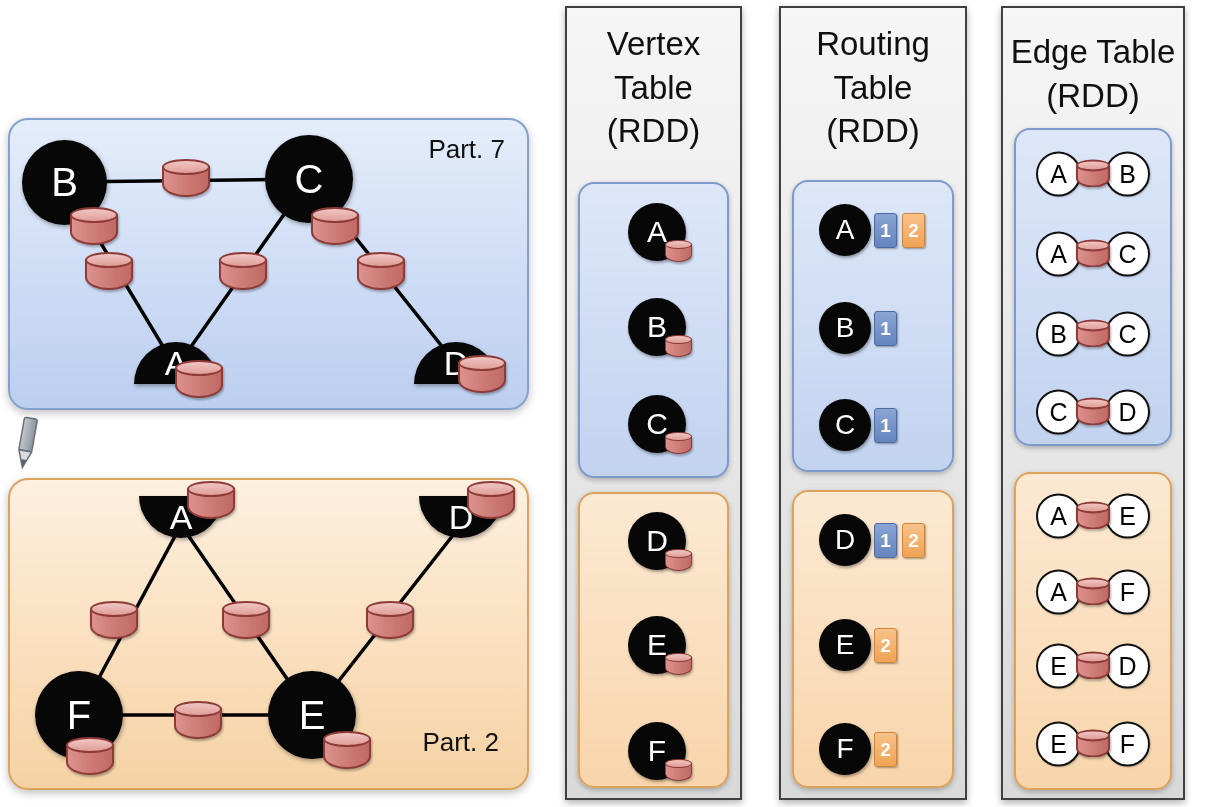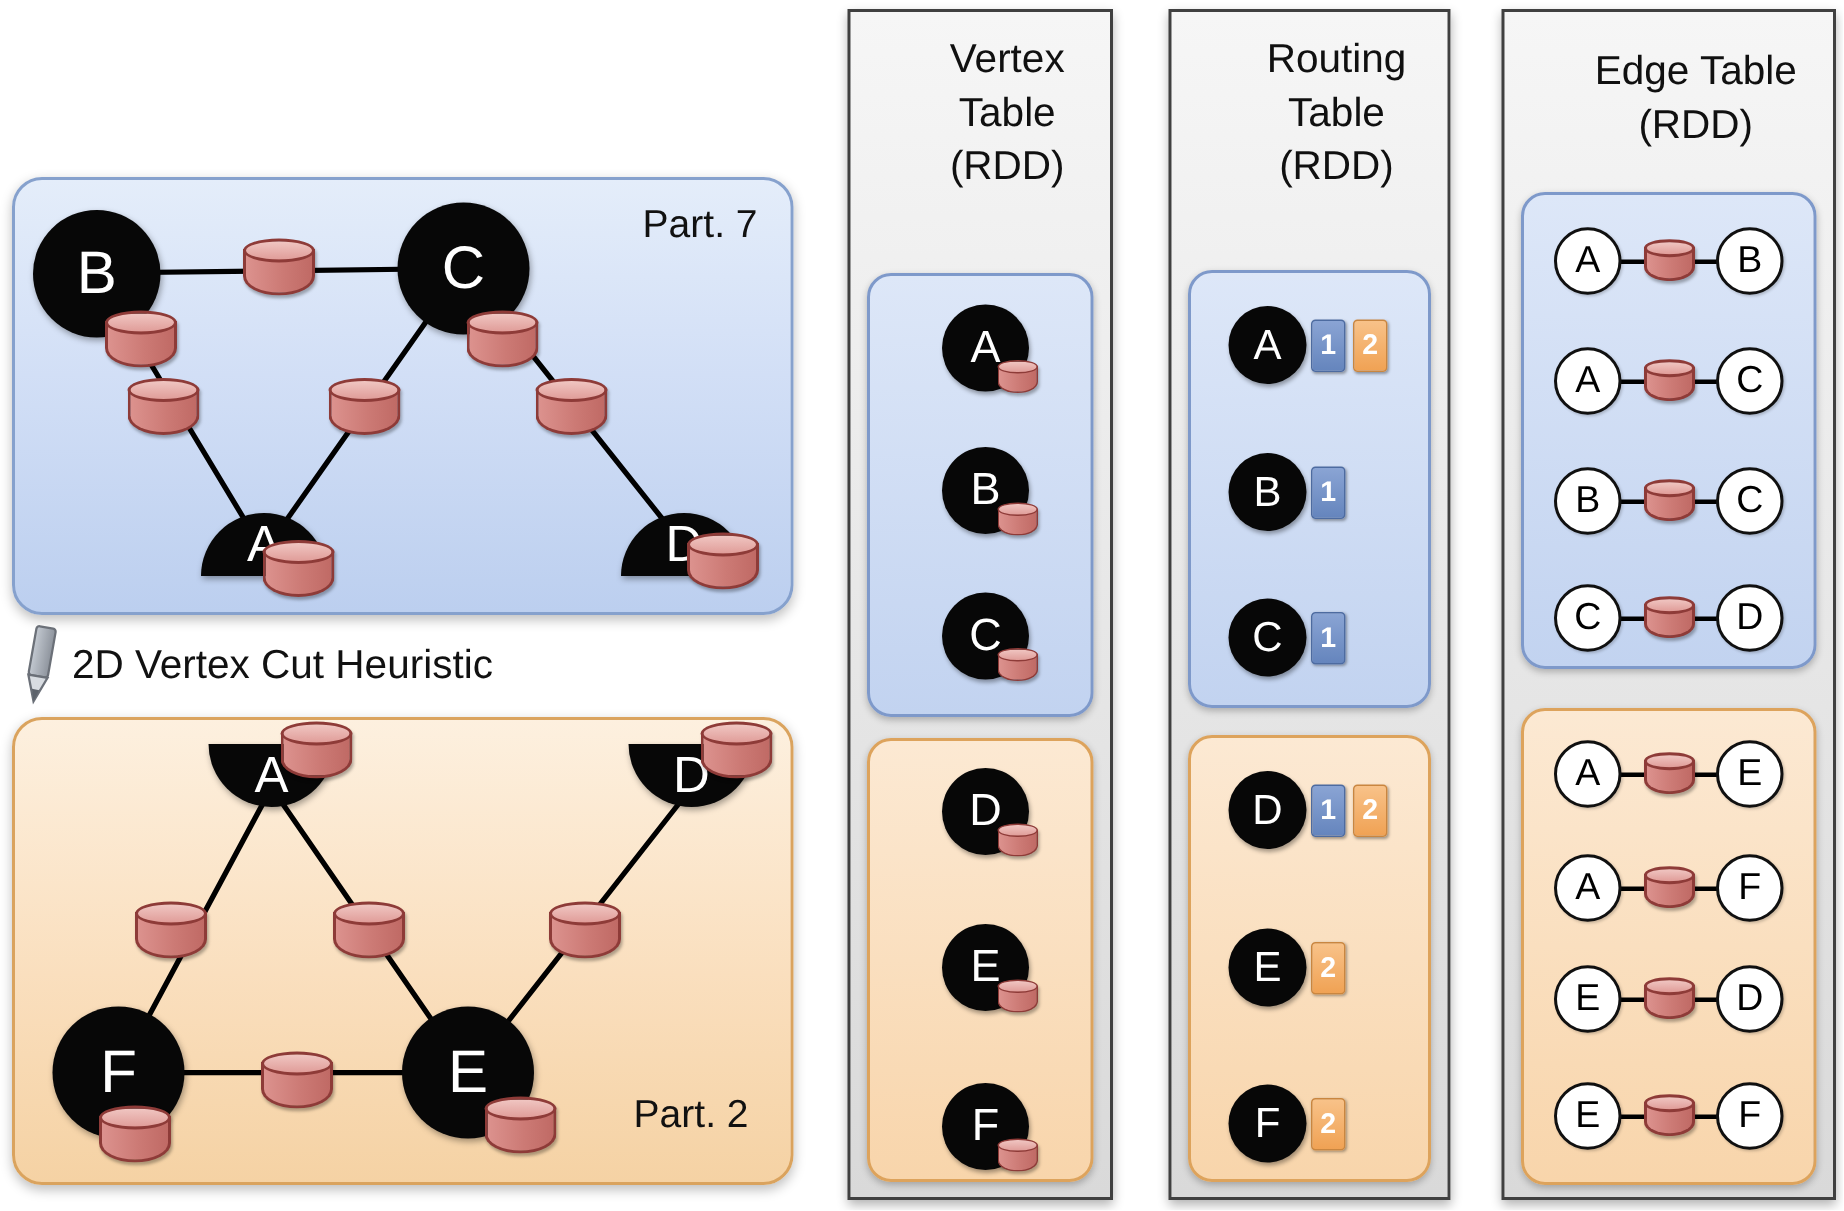--- a/index.html
+++ b/index.html
@@ -33,21 +33,21 @@
                  border:2px solid #8e3b38; border-radius:50%; z-index:1; }
   .cyl-lg { width:48px; height:38px; }
   .cyl-md { width:34px; height:28px; }
   .cyl-sm { width:27px; height:22px; }
   .cyl-sm::before, .cyl-sm::after { border-width:1.5px; }
 
   
   .col { position:absolute; top:6px; height:794px; background:linear-gradient(180deg,#f6f6f6,#d9d9d9);
          border:2px solid #404040; box-shadow:0 3px 7px rgba(0,0,0,.3); }
   .col-title { position:absolute; top:14px; left:6px; right:6px; text-align:center;
-               font-size:27px; color:#101010; line-height:1.32;margin-left:36px; }
+               font-size:33px; color:#101010; line-height:1.32; }
   .inner { position:absolute; left:11px; right:11px; border-radius:16px; box-shadow:0 2px 5px rgba(0,0,0,.25); }
   .inner-blue { background:linear-gradient(180deg,#dde7f8,#c2d3f0); border:2px solid #7e99ca; }
   .inner-orange { background:linear-gradient(180deg,#fce9d3,#f8d5ab); border:2px solid #dda35c; }
 
   .vt-vertex { position:absolute; width:58px; height:58px; border-radius:50%; background:#070707; color:#fff;
                font-size:30px; display:flex; align-items:center; justify-content:center; z-index:2;
                box-shadow:1px 2px 3px rgba(0,0,0,.35); }
   .rt-vertex { position:absolute; width:52px; height:52px; border-radius:50%; background:#070707; color:#fff;
                font-size:28px; display:flex; align-items:center; justify-content:center; z-index:2;
                box-shadow:1px 2px 3px rgba(0,0,0,.35); }
@@ -105,21 +105,20 @@
         <stop offset="0" stop-color="#c3c9d1"></stop>
           <stop offset="1" stop-color="#8d939c"></stop>
       </linearGradient>
     </defs>
     <g transform="rotate(10 17 28)">
       <rect x="10" y="2" width="13" height="33" rx="2" fill="url(#pg)" stroke="#6b7078" stroke-width="1.5"></rect>
       <polygon points="10,35 23,35 16.5,52" fill="#d8dce1" stroke="#6b7078" stroke-width="1.5"></polygon>
       <polygon points="14,44 19,44 16.5,52" fill="#5d636b"></polygon>
     </g>
   </svg>
-  <div class="abs cut-label" style="left:48px; top:428px;">2D Vertex Cut Heuristic</div>
 
   <div class="part-box part2-box" style="left:8px; top:478px; width:521px; height:312px;">
     <svg class="edges" width="517" height="308" viewBox="0 0 517 308">
       <line x1="171" y1="45" x2="69" y2="235"></line>
       <line x1="171" y1="45" x2="302" y2="235"></line>
       <line x1="451" y1="45" x2="302" y2="235"></line>
       <line x1="69" y1="235" x2="302" y2="235"></line>
     </svg>
     <div class="part-label" style="right:28px; bottom:30px;margin-top:16px;">Part. 2</div>
 
@@ -187,21 +186,21 @@
       <div class="rbox rb-orange" style="left:108px; top:31px;">2</div>
 
       <div class="rt-vertex" style="left:25px; top:127px;">E</div>
       <div class="rbox rb-orange" style="left:80px; top:136px;">2</div>
 
       <div class="rt-vertex" style="left:25px; top:231px;">F</div>
       <div class="rbox rb-orange" style="left:80px; top:240px;">2</div>
     </div>
   </div>
 
-  <div class="col" style="left:1001px; width:223px;">
+  <div class="col" style="left:1001px; width:184px;">
     <div class="col-title" style="top:22px;">
       <div>Edge Table</div>
       <div>(RDD)</div>
     </div>
 
     <div class="inner inner-blue" style="top:120px; height:318px;">
       <div class="erow" style="top:20px;">
         <div class="eline"></div>
         <div class="ecirc l">A</div>
         <div class="cyl cyl-md"></div>

